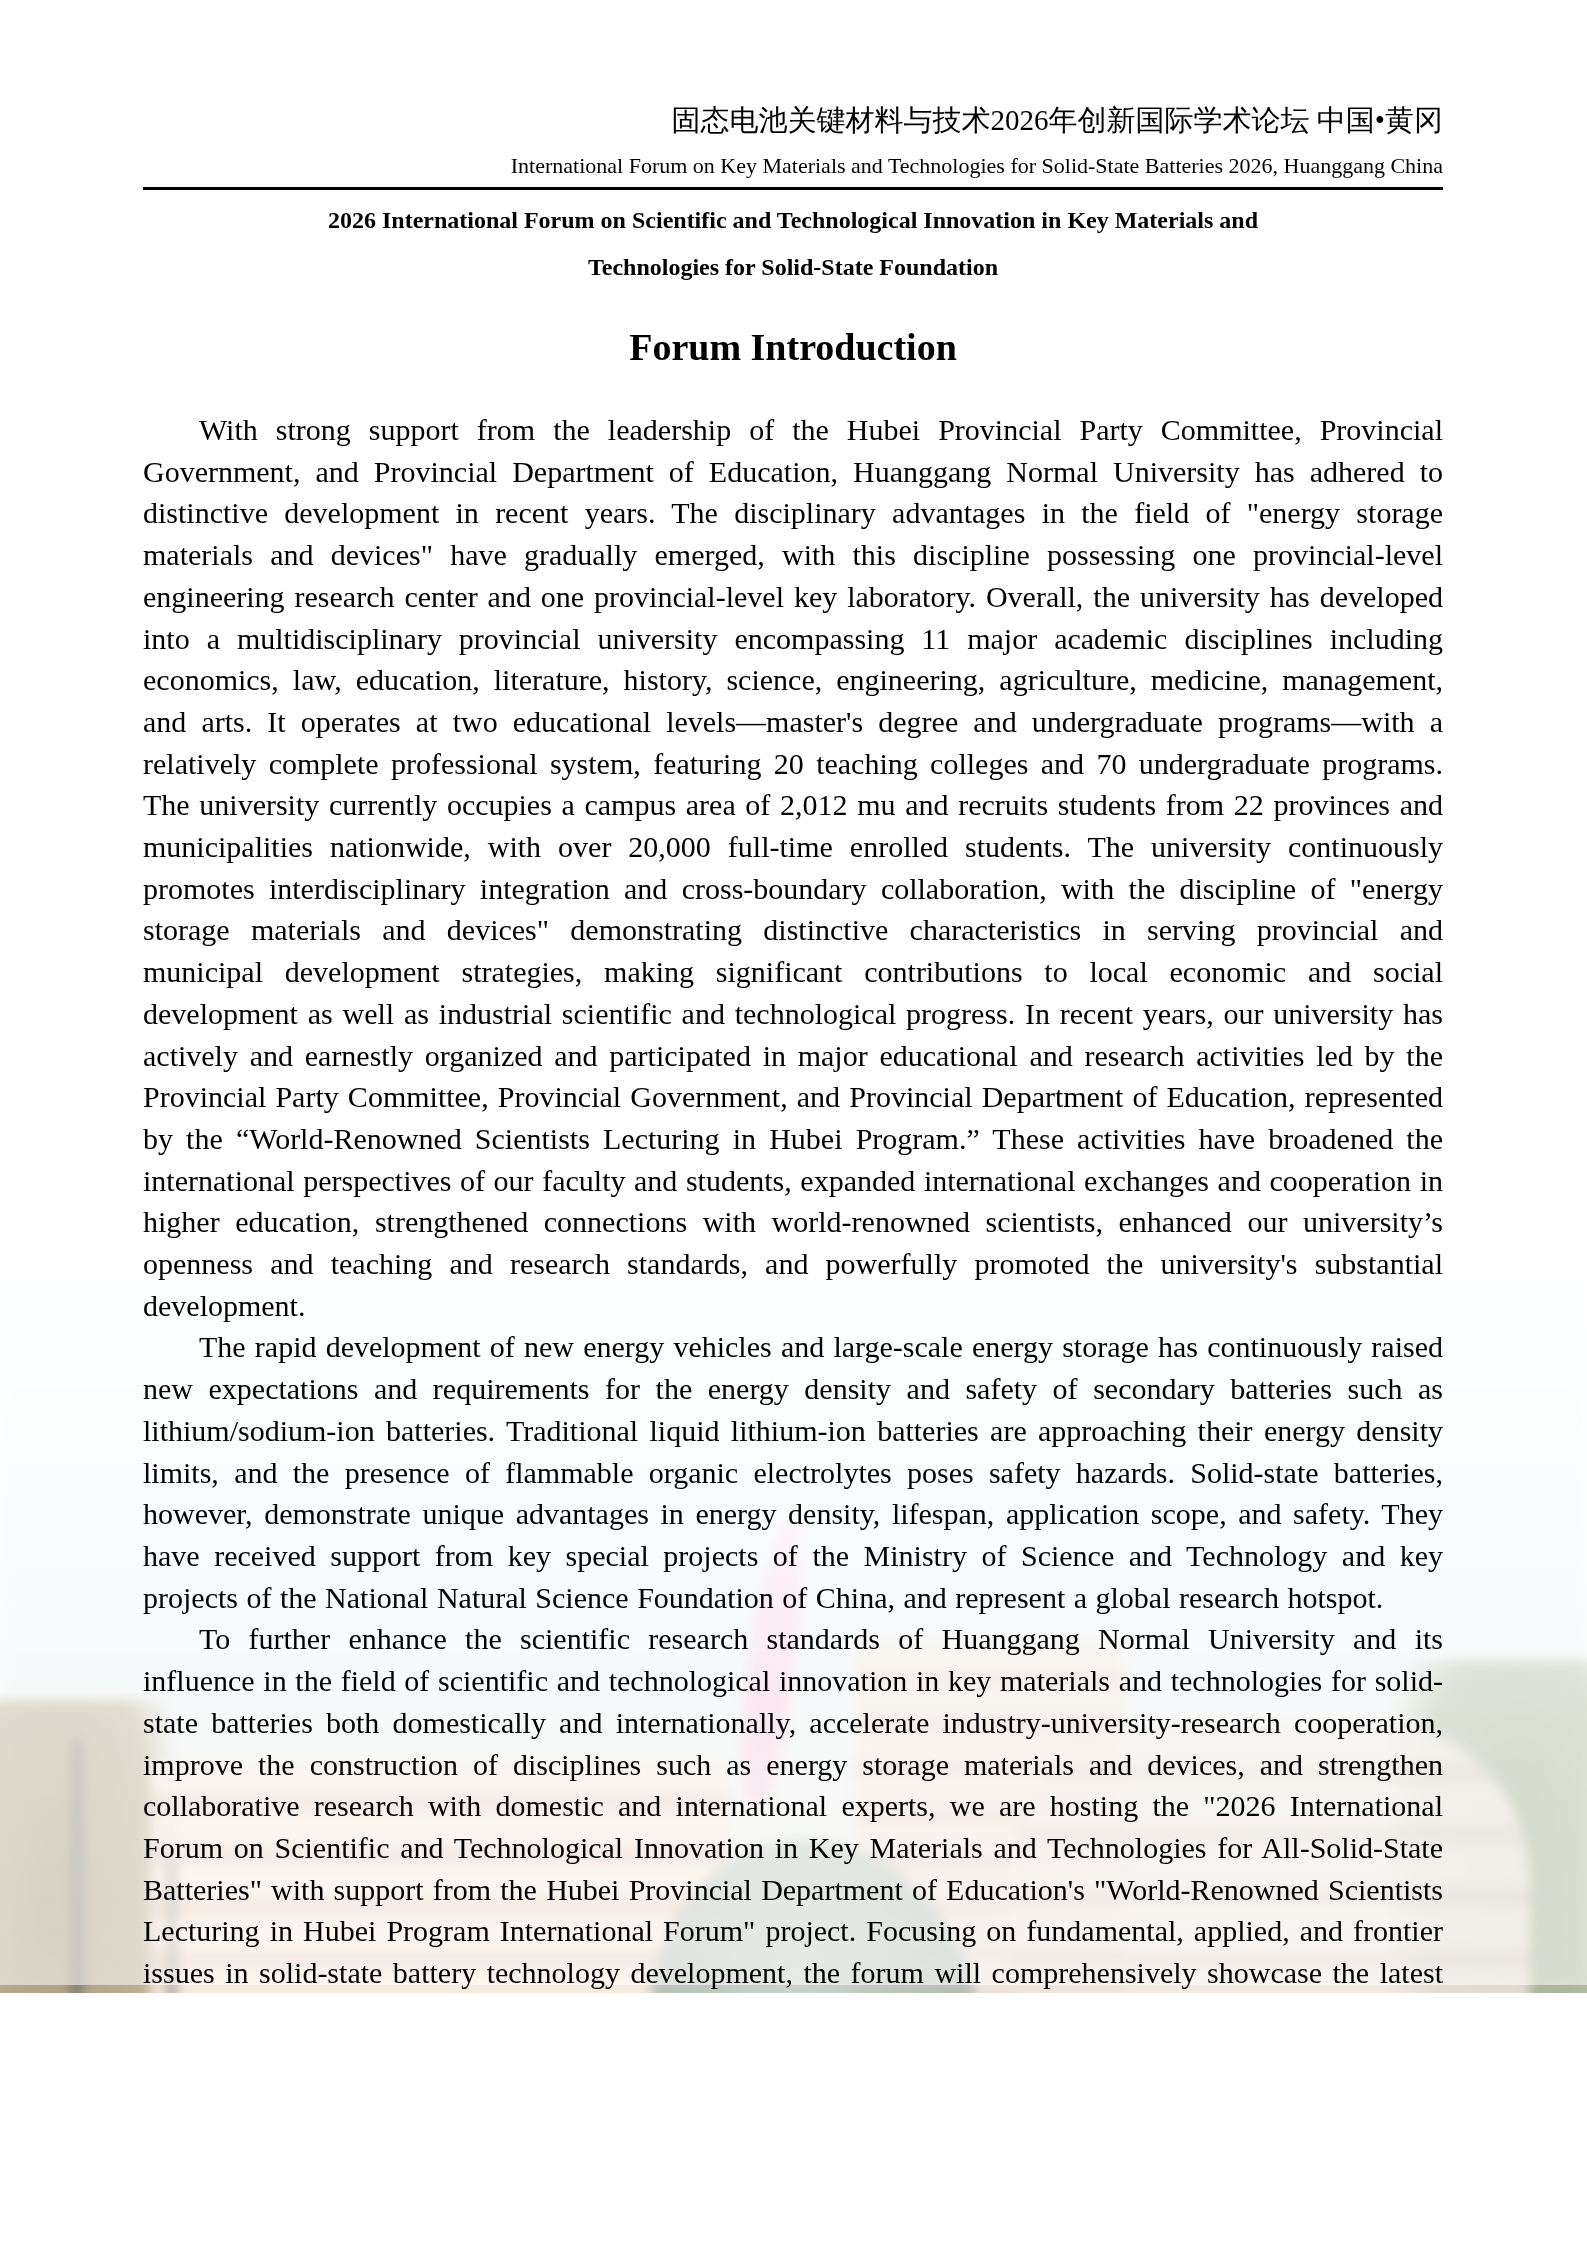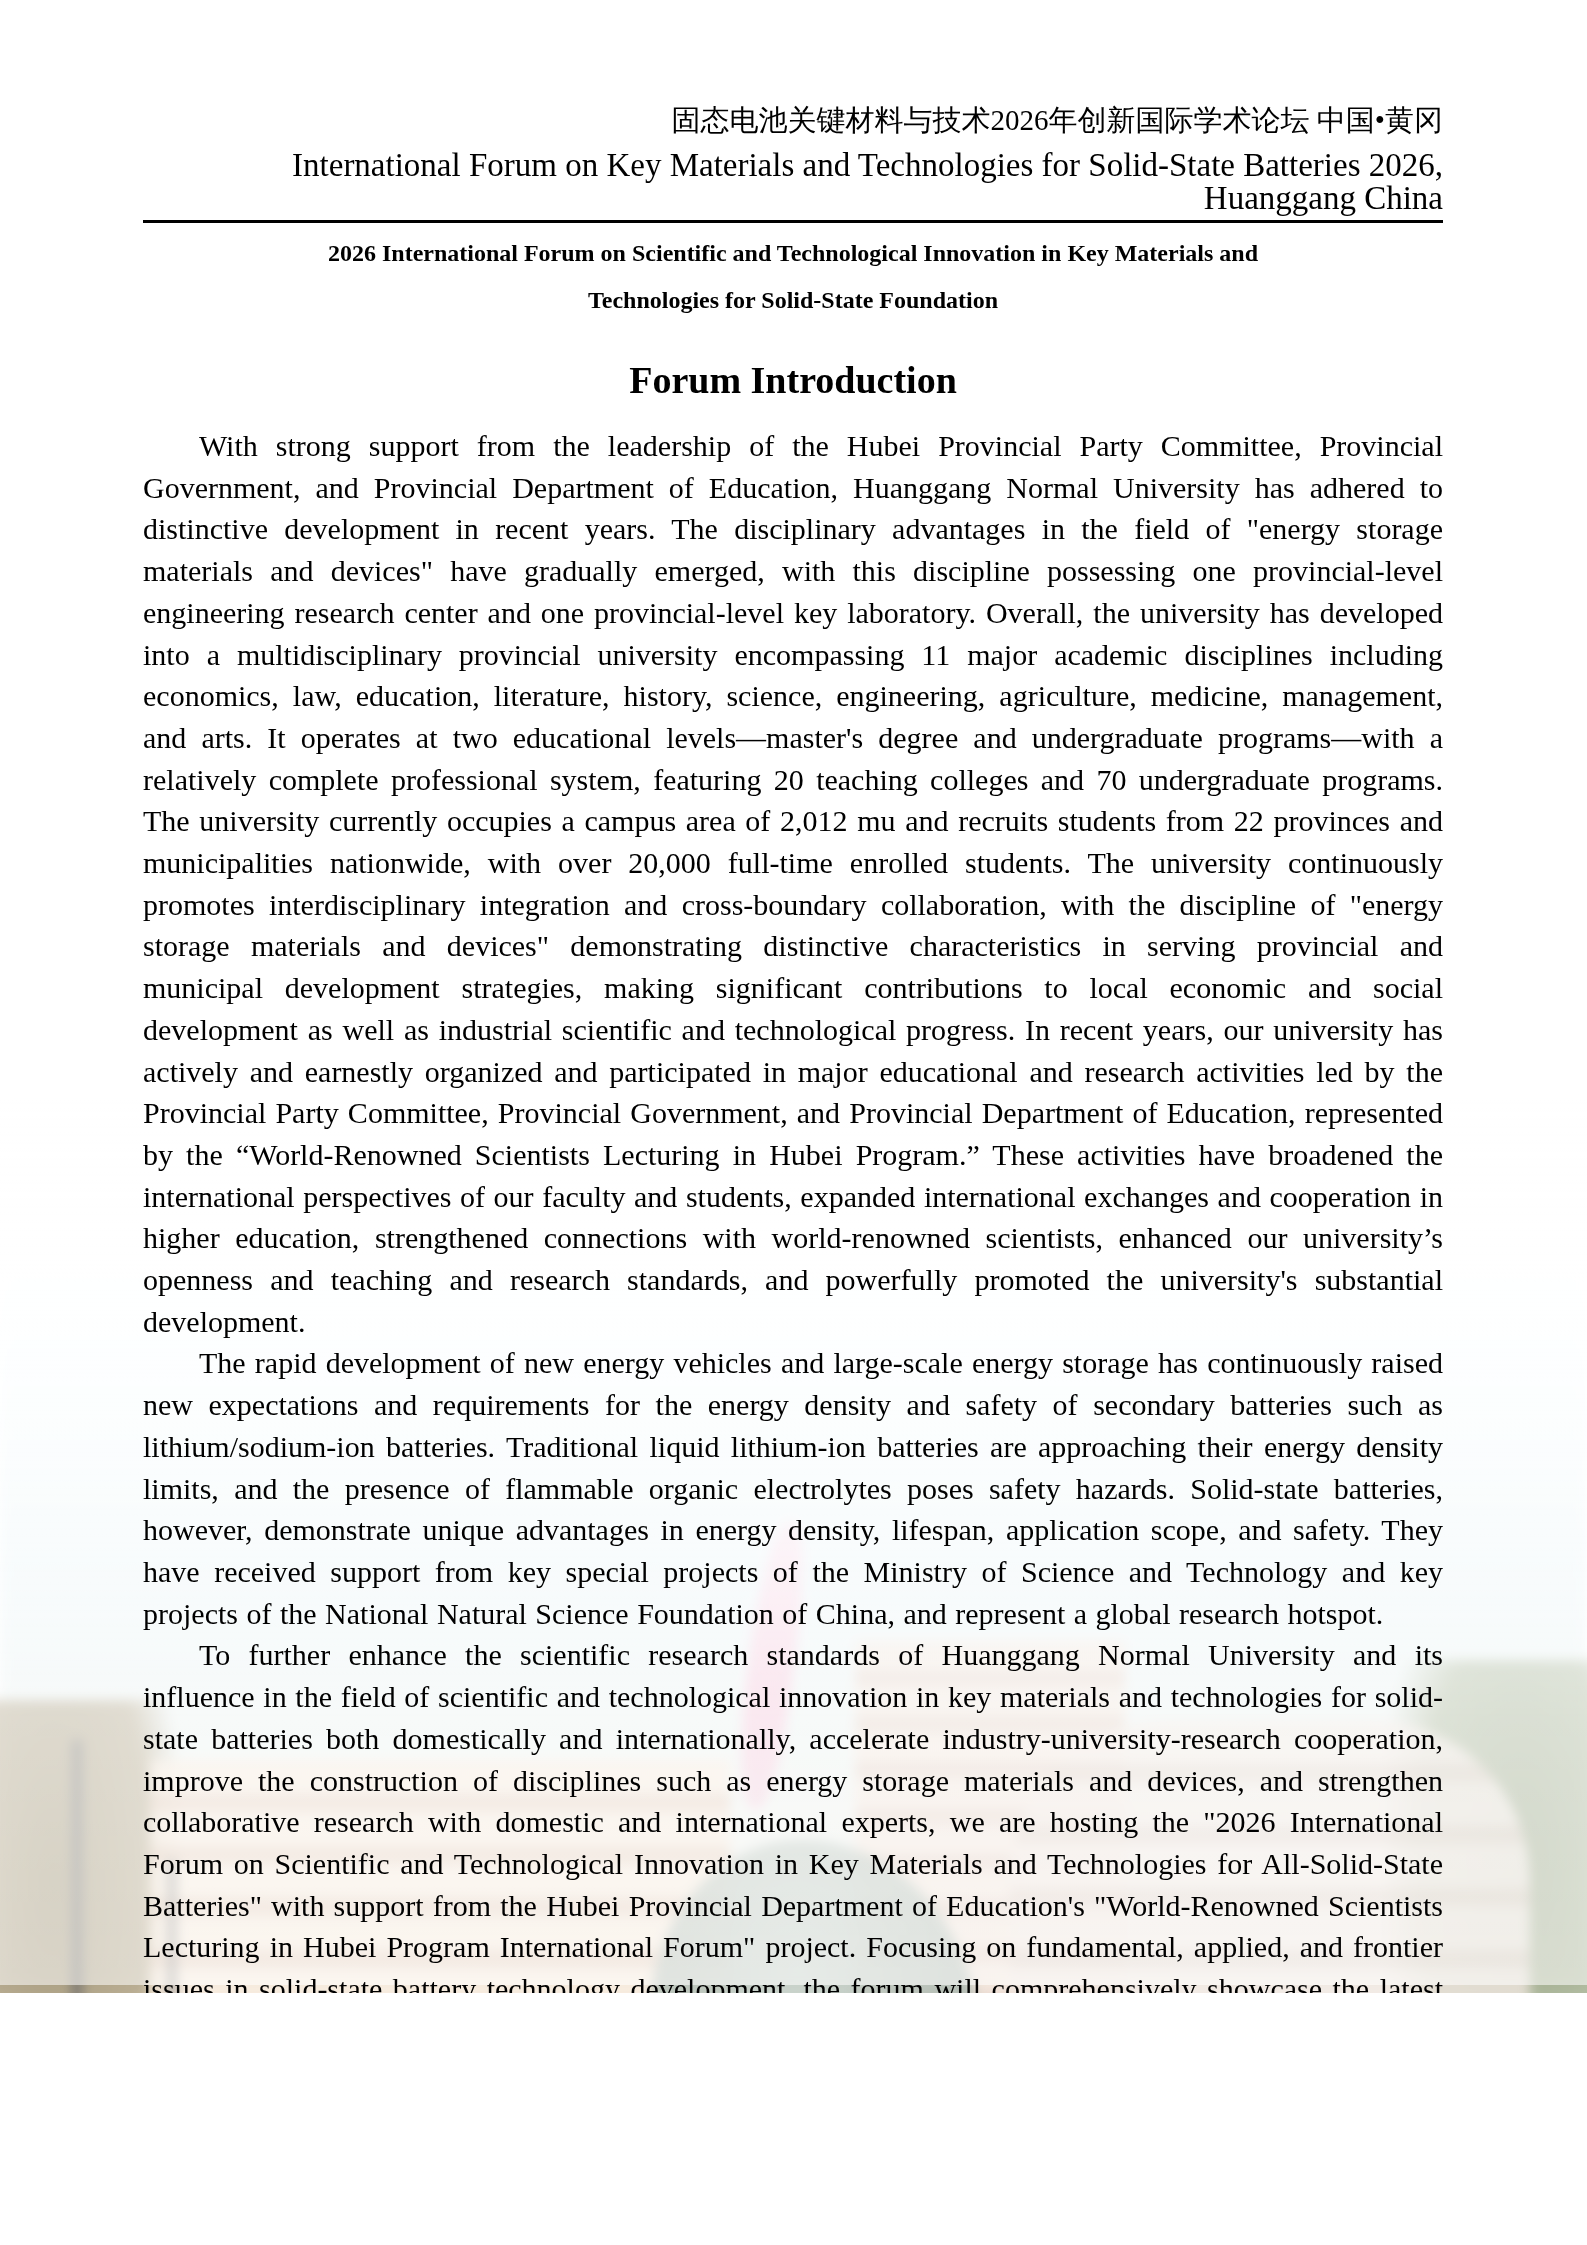--- a/index.html
+++ b/index.html
@@ -8,25 +8,25 @@
     width:1587px;height:1993px;
     background:#ffffff;
     overflow:hidden;
     font-family:"Liberation Serif","DejaVu Serif",serif;
     color:#000;
   }
   
   .content{position:relative;z-index:2;padding:104px 144px 0 143px;}
   .hdr{border-bottom:3px solid #000;padding-bottom:5px;}
   .hdr-zh{text-align:right;font-size:29px;line-height:33px;}
-  .hdr-en{text-align:right;font-size:33px;line-height:33px;margin-top:12px;}
+  .hdr-en{text-align:right;font-size:22px;line-height:33px;margin-top:12px;}
   .doc-title{margin-top:7px;text-align:center;font-weight:bold;font-size:24px;line-height:47px;}
   .doc-title span{display:block;}
   .section-heading{margin-top:35px;text-align:center;font-weight:bold;font-size:38px;line-height:42px;}
-  .body-text{margin-top:24px;font-size:30px;line-height:41.7px;text-align:justify;}
+  .body-text{margin-top:41px;font-size:30px;line-height:41.7px;text-align:justify;}
   .body-text p{margin:0;text-indent:56px;word-spacing:1px;}
   
   .photo{position:absolute;left:0;right:0;top:1100px;bottom:8px;z-index:1;}
   .photo .layers{position:absolute;inset:0;filter:blur(6px);}
   .ph{position:absolute;}
   .sky{inset:0;background:linear-gradient(180deg,#ffffff 0%,#f3fafc 28%,#e9f4f7 55%,#eef2ee 78%,#f0efe9 100%);}
   .ribbon{left:748px;top:420px;width:46px;height:290px;background:linear-gradient(175deg,#fbd7e6,#f6b8d2 60%,#f3c8da);border-radius:50% 50% 40% 60%;transform:rotate(8deg);opacity:.75;}
   .bld{background-color:#f3e4d4;}
   .bld-left{left:150px;top:660px;width:580px;height:360px;
     background:repeating-linear-gradient(180deg,#f6e9da 0 34px,#e4cdbb 34px 52px);opacity:.85;}

